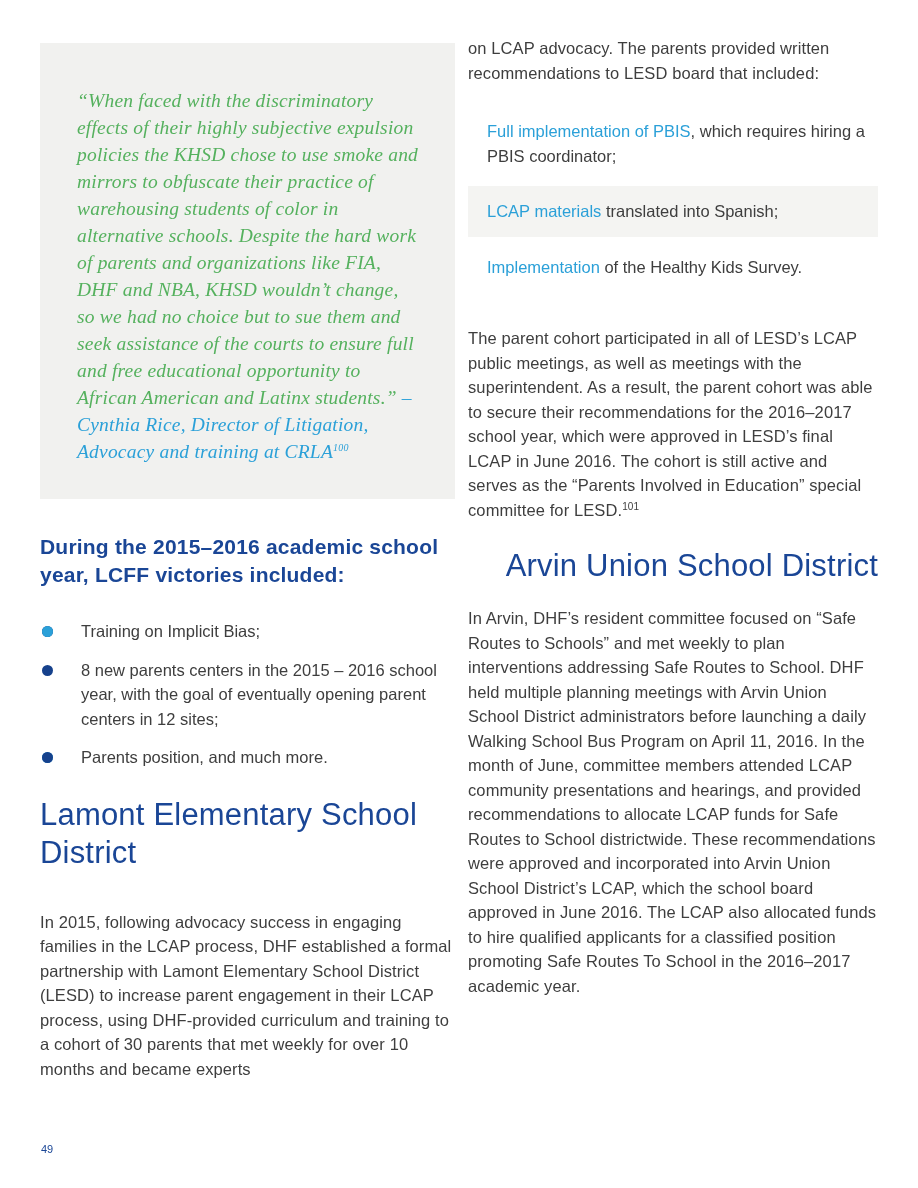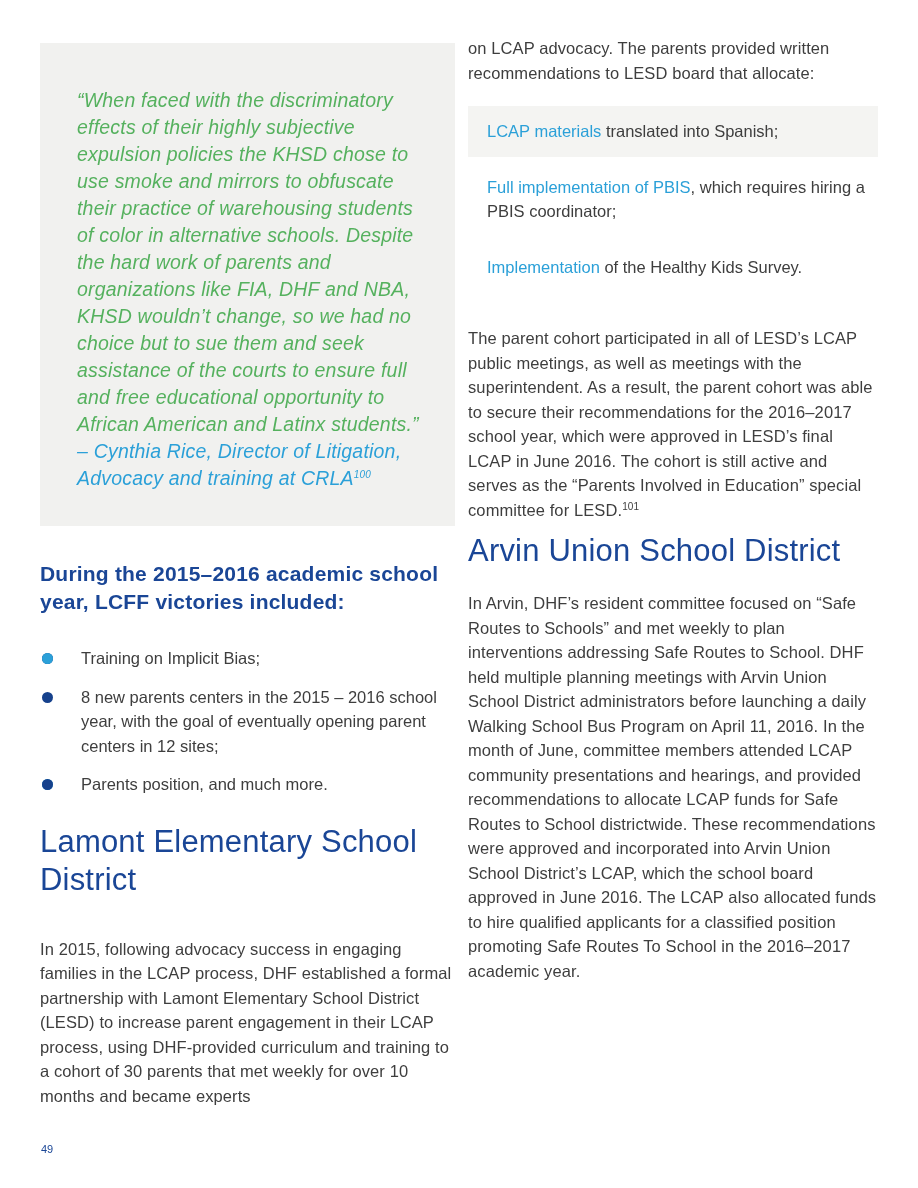--- a/index.html
+++ b/index.html
@@ -19,20 +19,21 @@
   .col-left {
     position: absolute;
     left: 40px; top: 43px;
     width: 415px;
   }
   .quote-box {
     background: var(--box_bg);
     width: 415px;
     min-height: 438px;
     padding: 44px 34px 34px 37px;
+    font-family: Liberation Serif, serif;
   }
   .quote-text {
     font-style: italic;
     font-size: 19.5px;
     line-height: 27px;
     color: var(--green);
     letter-spacing: 0.2px;
   }
   .quote-attribution { color: var(--teal); }
   .footnote-sup {
@@ -97,21 +98,21 @@
   .recs { margin-top: 21px; }
   .rec-row {
     padding: 13px 10px 13px 19px;
     font-size: 16.5px;
     line-height: 24.5px;
     margin-bottom: 5px;
   }
   .rec-row.shaded { background: var(--stripe_bg); }
   .rec-lead { color: var(--teal); }
   .para-cohort { margin-top: 34px; }
-  .heading-arvin { margin-top: 10px; }
+  .heading-arvin { margin-top: 25px; text-align: right; }
   .para-arvin { margin-top: 21px; }
 </style>
 </head>
 <body>
 
 <div class="page">
 
   <div class="col-left">
 
     <div class="quote-box">
@@ -146,29 +147,29 @@
   </li>
 </ul>
 
     <h1 class="big-heading heading-lamont">Lamont Elementary School District</h1>
 
     <p class="para para-lamont">In 2015, following advocacy success in engaging families in the LCAP process, DHF established a formal partnership with Lamont Elementary School District (LESD) to increase parent engagement in their LCAP process, using DHF-provided curriculum and training to a cohort of 30 parents that met weekly for over 10 months and became experts</p>
   </div>
 
   <div class="col-right">
 
-    <p class="para">on LCAP advocacy. The parents provided written recommendations to LESD board that allocate:</p>
+    <p class="para">on LCAP advocacy. The parents provided written recommendations to LESD board that included:</p>
 
     <div class="recs" id="recs">
+  <div class="rec-row">
+    <span class="rec-lead">Full implementation of PBIS</span><span class="rec-rest">, which requires hiring a PBIS coordinator;</span>
+  </div>
+
   <div class="rec-row shaded">
     <span class="rec-lead">LCAP materials</span><span class="rec-rest"> translated into Spanish;</span>
-  </div>
-
-  <div class="rec-row">
-    <span class="rec-lead">Full implementation of PBIS</span><span class="rec-rest">, which requires hiring a PBIS coordinator;</span>
   </div>
 
 
   <div class="rec-row">
     <span class="rec-lead">Implementation</span><span class="rec-rest"> of the Healthy Kids Survey.</span>
   </div>
 </div>
 
     <p class="para para-cohort"><span>The parent cohort participated in all of LESD’s LCAP public meetings, as well as meetings with the superintendent. As a result, the parent cohort was able to secure their recommendations for the 2016–2017 school year, which were approved in LESD’s final LCAP in June 2016. The cohort is still active and serves as the “Parents Involved in Education” special committee for LESD.</span><span class="footnote-sup">101</span></p>
 

